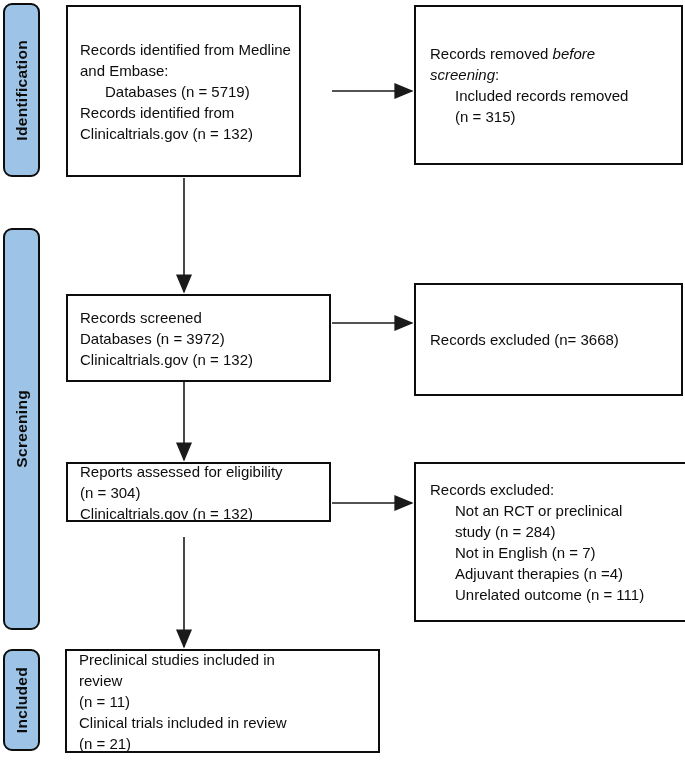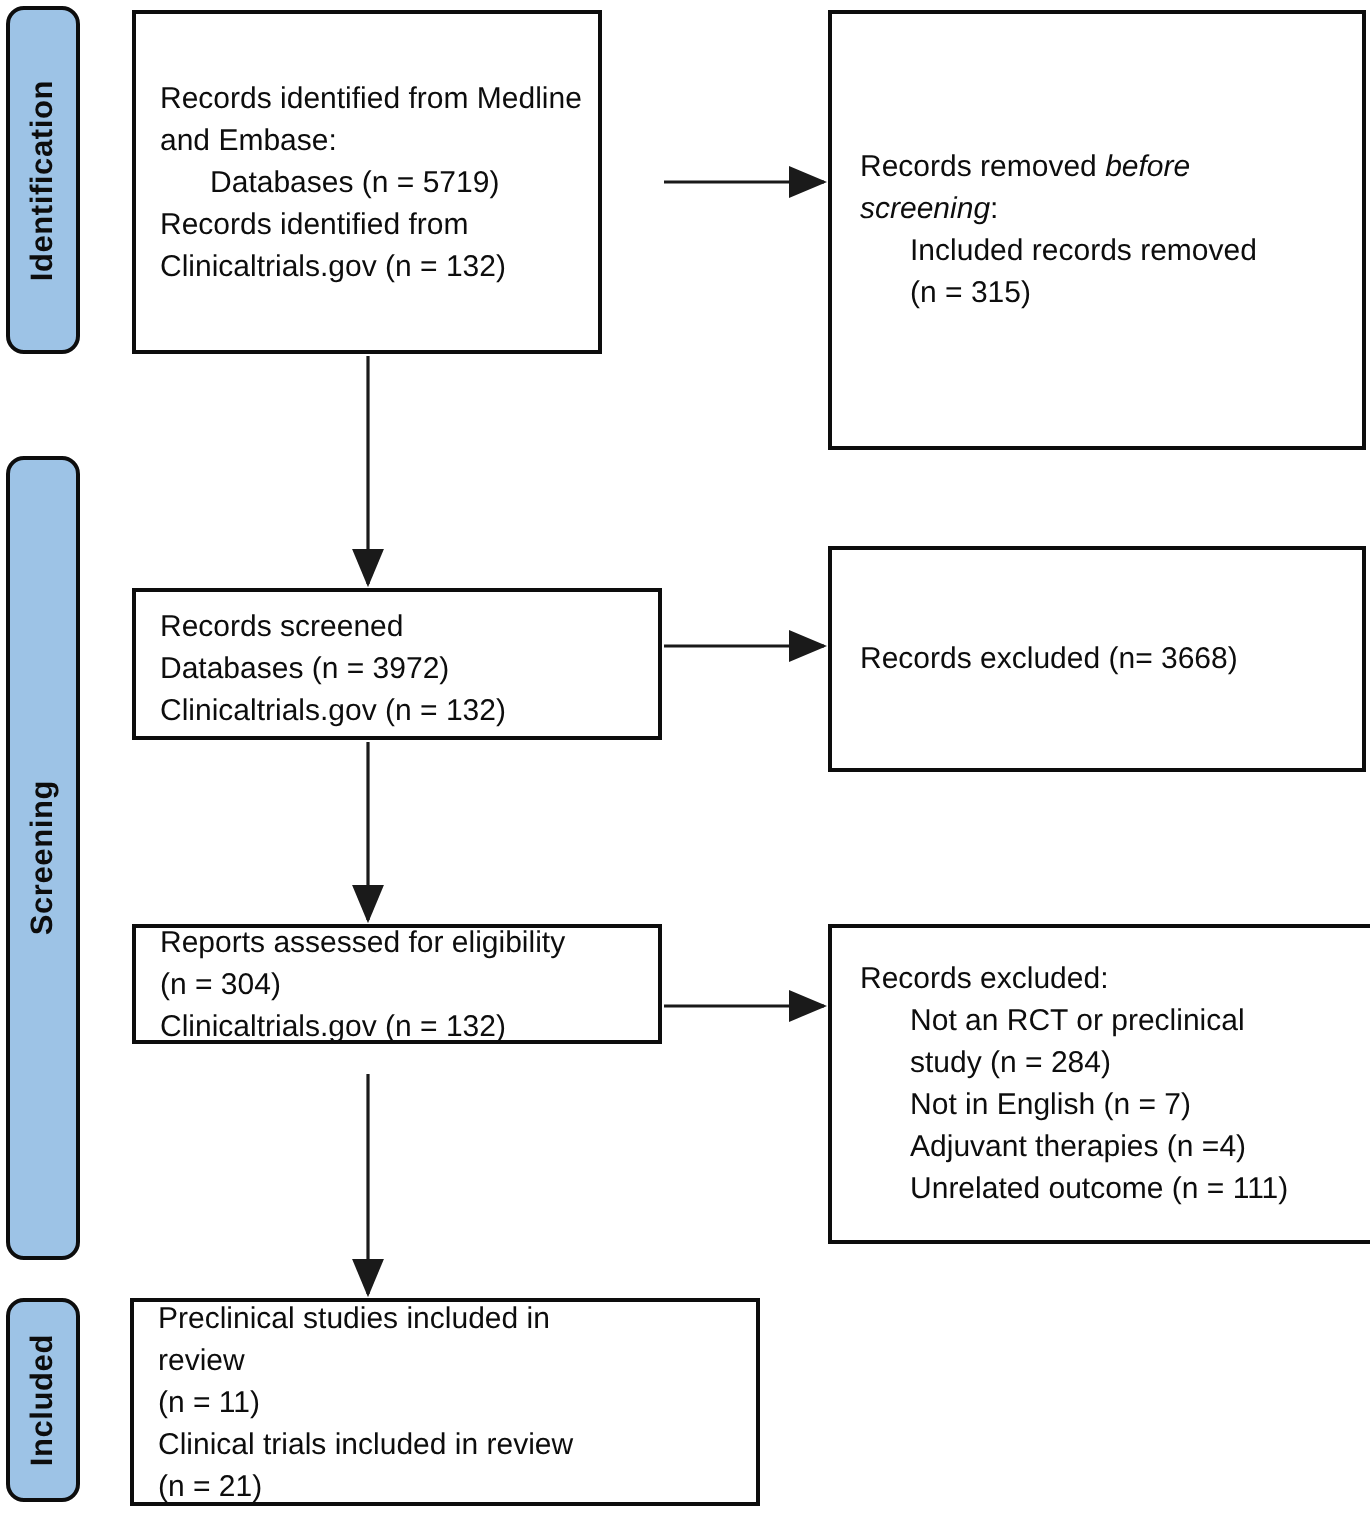--- a/index.html
+++ b/index.html
@@ -60,27 +60,27 @@
     font-size: 15px;
     line-height: 21px;
     color: #0d0d0d;
     padding: 2px 4px 2px 12px;
     width: 100%;
   }
   .box-text .line { white-space: pre-wrap; }
 
   
   #box-records-identified { left: 66px; top: 5px;   width: 235px; height: 172px; }
-  #box-records-screened   { left: 66px; top: 294px; width: 265px; height: 76px; align-items: flex-end;  }
+  #box-records-screened   { left: 66px; top: 294px; width: 265px; height: 88px;  }
   #box-reports-assessed   { left: 66px; top: 462px; width: 265px; height: 60px;  }
   #box-included-studies   { left: 65px; top: 649px; width: 315px; height: 104px; }
 
   
-  #box-records-removed            { left: 414px; top: 5px;   width: 269px; height: 220px; }
-  #box-records-excluded-screening { left: 414px; top: 273px; width: 269px; height: 113px; }
+  #box-records-removed            { left: 414px; top: 5px;   width: 269px; height: 160px; }
+  #box-records-excluded-screening { left: 414px; top: 283px; width: 269px; height: 113px; }
   #box-records-excluded-eligibility { left: 414px; top: 462px; width: 304px; height: 160px; }
   #box-records-removed .box-text,
   #box-records-excluded-screening .box-text,
   #box-records-excluded-eligibility .box-text { padding-left: 14px; }
 </style>
 </head>
 <body>
 
 <div class="canvas">
 

